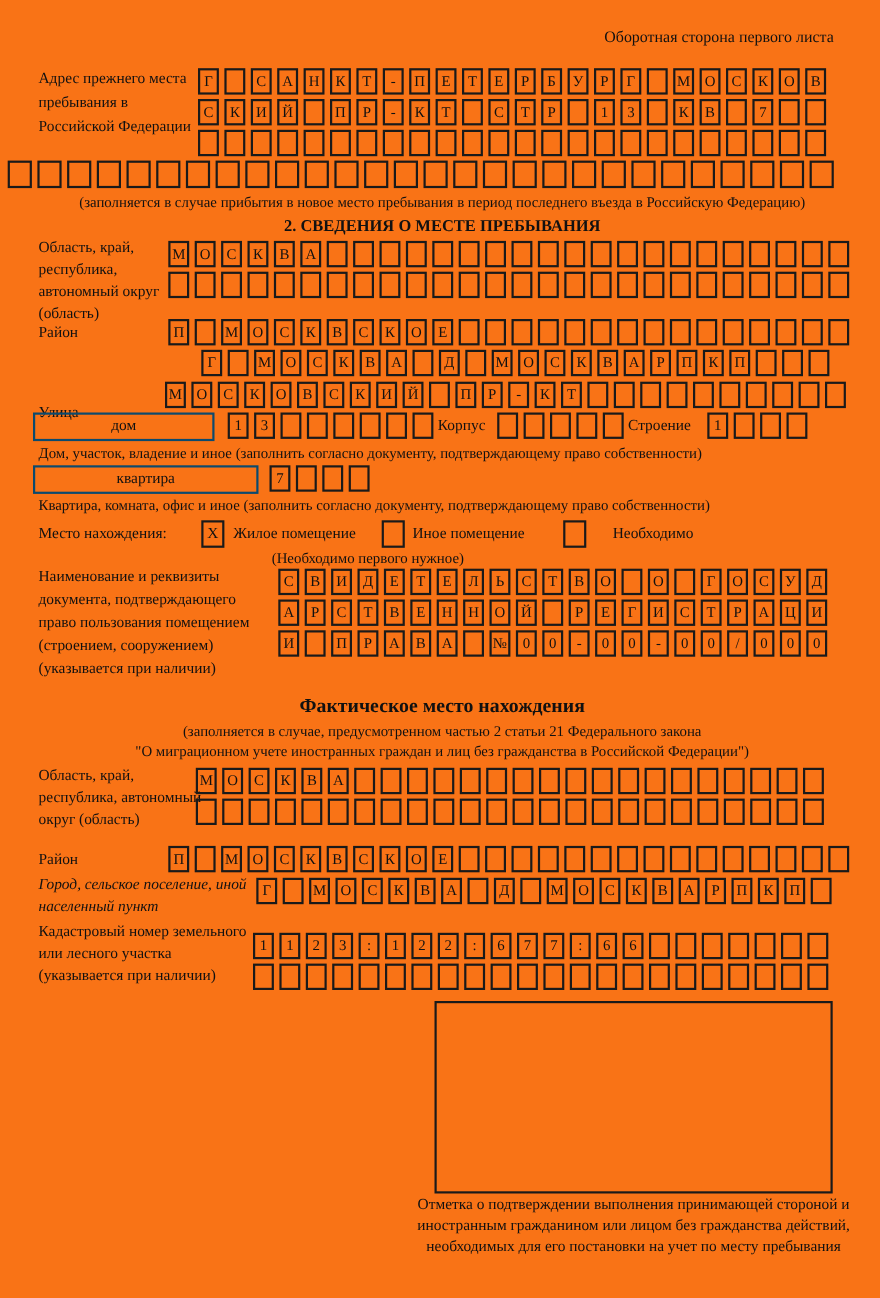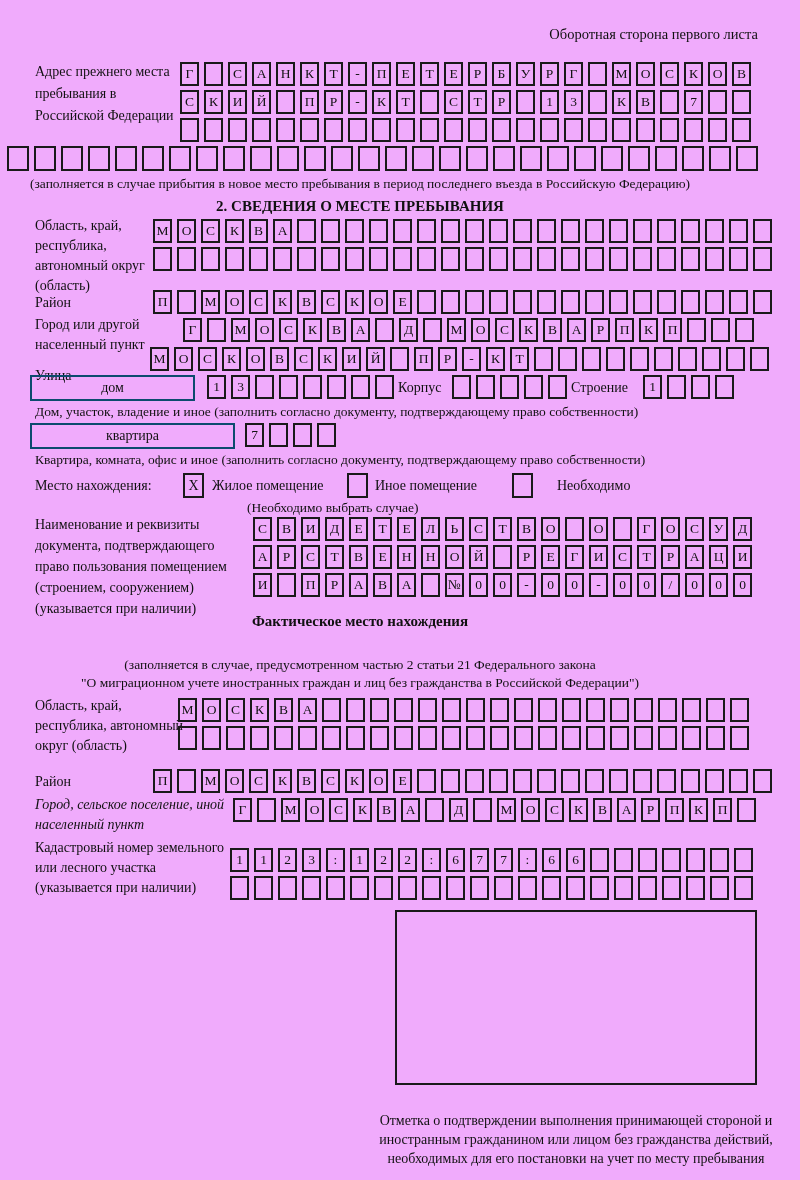--- a/index.html
+++ b/index.html
@@ -1,20 +1,20 @@
 <!DOCTYPE html>
 <html lang="ru"><head>
 <meta charset="utf-8">
 <style>
   html,body { margin:0; padding:0; background:#fff; }
   body { font-family:"Liberation Serif","DejaVu Serif",serif; color:#111; }
-  .page { position:relative; width:800px; height:1180px; background:#f0abfc; overflow:hidden; }
+  .page { position:relative; width:800px; height:1180px; background:#f97316; overflow:hidden; }
   .lbl { position:absolute; font-size:14px; line-height:20px; }
   .note { position:absolute; font-size:13.5px; line-height:18px; }
-  .ctr { left:0; width:720px; text-align:center; }
+  .ctr { left:0; width:720px; text-align:center;padding-left:42px; }
   .bold { font-weight:bold; }
   .cells { position:absolute; display:flex; gap:5px; }
   .cell { flex:none; width:15px; height:20px; border:2px solid #1a1a1a;
           display:flex; align-items:center; justify-content:center;
           font-size:13.5px; line-height:1; }
   .cells.wide .cell { width:18px; height:21px; }
   .fieldbox { position:absolute; border:2px solid #0c4a6e; height:22px;
               display:flex; align-items:center; justify-content:center; font-size:14px; }
   .checkbox { position:absolute; width:17px; height:21px; border:2px solid #1a1a1a;
               display:flex; align-items:center; justify-content:center; font-size:14px; }
@@ -221,21 +221,20 @@
       <span class="cell"></span>
       <span class="cell"></span>
       <span class="cell"></span>
       <span class="cell"></span>
       <span class="cell"></span>
       <span class="cell"></span>
       <span class="cell"></span>
       <span class="cell"></span>
     </div>
 
-  <div class="lbl" style="left:35px; top:315px; width:150px;">Город или другой населенный пункт</div>
   <div class="cells" style="left:183px; top:318px;">
       <span class="cell">Г</span>
       <span class="cell"></span>
       <span class="cell">М</span>
       <span class="cell">О</span>
       <span class="cell">С</span>
       <span class="cell">К</span>
       <span class="cell">В</span>
       <span class="cell">А</span>
       <span class="cell"></span>
@@ -323,21 +322,21 @@
     </div>
   <div class="note" style="left:35px; top:451px;">Квартира, комната, офис и иное (заполнить согласно документу, подтверждающему право собственности)</div>
 
   <div class="lbl" style="left:35px; top:476px;">Место нахождения:</div>
   <span class="checkbox" style="left:183px; top:473px;">X</span>
   <div class="lbl" style="left:212px; top:476px;">Жилое помещение</div>
   <span class="checkbox" style="left:347px; top:473px;"></span>
   <div class="lbl" style="left:375px; top:476px;">Иное помещение</div>
   <span class="checkbox" style="left:512px; top:473px;"></span>
   <div class="lbl" style="left:557px; top:476px;">Необходимо</div>
-  <div class="note" style="left:247px; top:499px;">(Необходимо выбрать случае)</div>
+  <div class="note" style="left:247px; top:499px;">(Необходимо первого нужное)</div>
 
   <div class="lbl" style="left:35px; top:514px; width:215px; line-height:21px;">Наименование и реквизиты документа, подтверждающего право пользования помещением (строением, сооружением) (указывается при наличии)</div>
   <div class="cells" style="left:253px; top:517px;">
       <span class="cell">С</span>
       <span class="cell">В</span>
       <span class="cell">И</span>
       <span class="cell">Д</span>
       <span class="cell">Е</span>
       <span class="cell">Т</span>
       <span class="cell">Е</span>
@@ -396,21 +395,21 @@
       <span class="cell">0</span>
       <span class="cell">-</span>
       <span class="cell">0</span>
       <span class="cell">0</span>
       <span class="cell">/</span>
       <span class="cell">0</span>
       <span class="cell">0</span>
       <span class="cell">0</span>
     </div>
 
-  <div class="lbl ctr bold" style="top:611px; font-size:15px;">Фактическое место нахождения</div>
+  <div class="lbl ctr bold" style="top:631px; font-size:18px;">Фактическое место нахождения</div>
   <div class="note ctr" style="top:656px;">(заполняется в случае, предусмотренном частью 2 статьи 21 Федерального закона</div>
   <div class="note ctr" style="top:674px;">"О миграционном учете иностранных граждан и лиц без гражданства в Российской Федерации")</div>
 
   <div class="lbl" style="left:35px; top:696px; width:150px;">Область, край, республика, автономный округ (область)</div>
   <div class="cells" style="left:178px; top:698px;">
       <span class="cell">М</span>
       <span class="cell">О</span>
       <span class="cell">С</span>
       <span class="cell">К</span>
       <span class="cell">В</span>
@@ -561,15 +560,15 @@
       <span class="cell"></span>
       <span class="cell"></span>
       <span class="cell"></span>
       <span class="cell"></span>
       <span class="cell"></span>
       <span class="cell"></span>
       <span class="cell"></span>
     </div>
 
   <div class="stamp" style="left:395px; top:910px; width:358px; height:171px;"></div>
-  <div class="lbl" style="left:366px; top:1111px; width:420px; text-align:center; line-height:19px;">Отметка о подтверждении выполнения принимающей стороной и иностранным гражданином или лицом без гражданства действий, необходимых для его постановки на учет по месту пребывания</div>
+  <div class="lbl" style="left:366px; top:1086px; width:420px; text-align:center; line-height:19px;">Отметка о подтверждении выполнения принимающей стороной и иностранным гражданином или лицом без гражданства действий, необходимых для его постановки на учет по месту пребывания</div>
 
 </div>
 
 </body></html>

